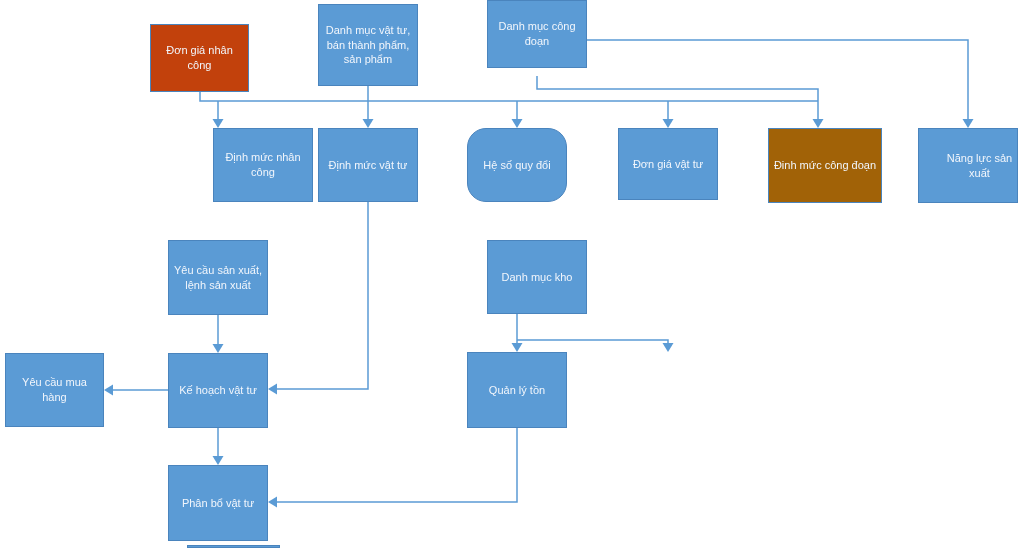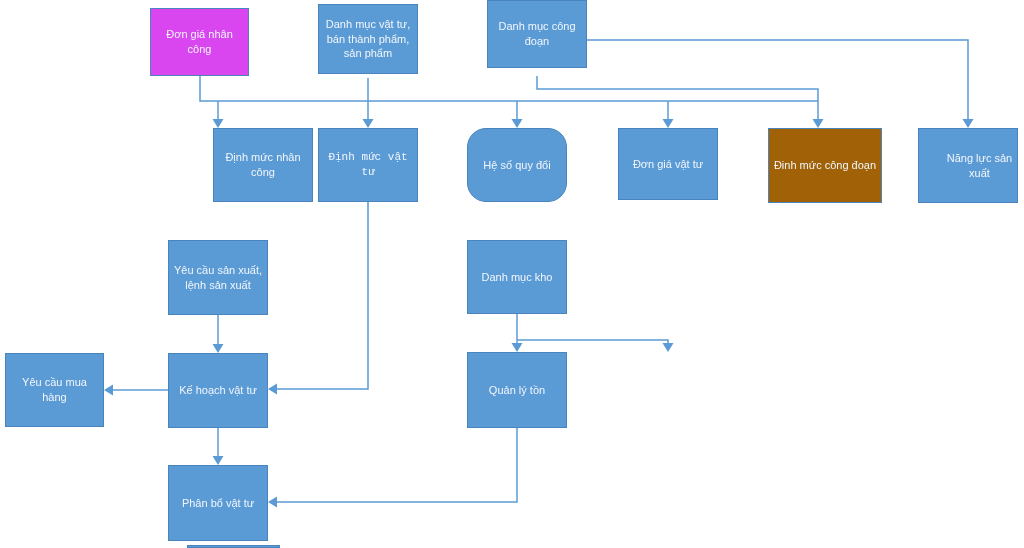--- a/index.html
+++ b/index.html
@@ -65,51 +65,51 @@
       <polygon points="218,465 212.5,456 223.5,456" fill="#5b9bd5"></polygon>
       <polyline points="218,428 218,456" fill="none" stroke="#5b9bd5" stroke-width="1.5"></polyline>
       <polygon points="517,352 511.5,343 522.5,343" fill="#5b9bd5"></polygon>
       <polyline points="517,314 517,343" fill="none" stroke="#5b9bd5" stroke-width="1.5"></polyline>
       <polygon points="668,352 662.5,343 673.5,343" fill="#5b9bd5"></polygon>
       <polyline points="517,340 668,340 668,343" fill="none" stroke="#5b9bd5" stroke-width="1.5"></polyline>
       <polygon points="268,502 277,496.5 277,507.5" fill="#5b9bd5"></polygon>
       <polyline points="517,428 517,502 277,502" fill="none" stroke="#5b9bd5" stroke-width="1.5"></polyline>
     </svg>
   <div class="node-layer">
-      <div class="node" style="left: 150px; top: 8px; width: 99px; height: 68px; background: #d946ef; border-color: rgb(74, 132, 189); color: rgb(242, 246, 252);">
+      <div class="node" style="left: 150px; top: 24px; width: 99px; height: 68px; background: #c2410c; border-color: rgb(74, 132, 189); color: rgb(242, 246, 252);">
         <span>Đơn giá nhân công</span>
       </div>
-      <div class="node" style="left: 318px; top: 4px; width: 100px; height: 70px; background: rgb(91, 155, 213); border-color: rgb(74, 132, 189); color: rgb(242, 246, 252);">
+      <div class="node" style="left: 318px; top: 4px; width: 100px; height: 82px; background: rgb(91, 155, 213); border-color: rgb(74, 132, 189); color: rgb(242, 246, 252);">
         <span>Danh mục vật tư, bán thành phẩm, sản phẩm</span>
       </div>
       <div class="node" style="left: 487px; top: 0; width: 100px; height: 68px; background: rgb(91, 155, 213); border-color: rgb(74, 132, 189); color: rgb(242, 246, 252);">
         <span>Danh mục công đoạn</span>
       </div>
       <div class="node" style="left: 168px; top: 128px; width: 100px; height: 74px; background: rgb(91, 155, 213); border-color: rgb(74, 132, 189); color: rgb(242, 246, 252); margin-left: 45px;">
         <span>Định mức nhân công</span>
       </div>
-      <div class="node" style="left: 318px; top: 128px; width: 100px; height: 74px; background: rgb(91, 155, 213); border-color: rgb(74, 132, 189); color: rgb(242, 246, 252); font-family: Liberation Mono, monospace;">
+      <div class="node" style="left: 318px; top: 128px; width: 100px; height: 74px; background: rgb(91, 155, 213); border-color: rgb(74, 132, 189); color: rgb(242, 246, 252);">
         <span>Định mức vật tư</span>
       </div>
       <div class="node" style="left: 467px; top: 128px; width: 100px; height: 74px; background: rgb(91, 155, 213); border-color: rgb(74, 132, 189); color: rgb(242, 246, 252); border-radius: 19px;">
         <span>Hệ số quy đổi</span>
       </div>
       <div class="node" style="left: 618px; top: 128px; width: 100px; height: 72px; background: rgb(91, 155, 213); border-color: rgb(74, 132, 189); color: rgb(242, 246, 252);">
         <span>Đơn giá vật tư</span>
       </div>
       <div class="node" style="left: 768px; top: 128px; width: 114px; height: 75px; background: #a16207; border-color: rgb(74, 132, 189); color: rgb(242, 246, 252);">
         <span>Đinh mức công đoạn</span>
       </div>
       <div class="node" style="left: 918px; top: 128px; width: 100px; height: 75px; background: rgb(91, 155, 213); border-color: rgb(74, 132, 189); color: rgb(242, 246, 252); padding-left: 27px;">
         <span>Năng lực sản xuất</span>
       </div>
       <div class="node" style="left: 168px; top: 240px; width: 100px; height: 75px; background: rgb(91, 155, 213); border-color: rgb(74, 132, 189); color: rgb(242, 246, 252);">
         <span>Yêu cầu sản xuất, lệnh sản xuất</span>
       </div>
-      <div class="node" style="left: 467px; top: 240px; width: 100px; height: 74px; background: rgb(91, 155, 213); border-color: rgb(74, 132, 189); color: rgb(242, 246, 252);">
+      <div class="node" style="left: 487px; top: 240px; width: 100px; height: 74px; background: rgb(91, 155, 213); border-color: rgb(74, 132, 189); color: rgb(242, 246, 252);">
         <span>Danh mục kho</span>
       </div>
       <div class="node" style="left: 5px; top: 353px; width: 99px; height: 74px; background: rgb(91, 155, 213); border-color: rgb(74, 132, 189); color: rgb(242, 246, 252);">
         <span>Yêu cầu mua hàng</span>
       </div>
       <div class="node" style="left: 168px; top: 353px; width: 100px; height: 75px; background: rgb(91, 155, 213); border-color: rgb(74, 132, 189); color: rgb(242, 246, 252);">
         <span>Kế hoạch vật tư</span>
       </div>
       <div class="node" style="left: 467px; top: 352px; width: 100px; height: 76px; background: rgb(91, 155, 213); border-color: rgb(74, 132, 189); color: rgb(242, 246, 252);">
         <span>Quản lý tồn</span>

